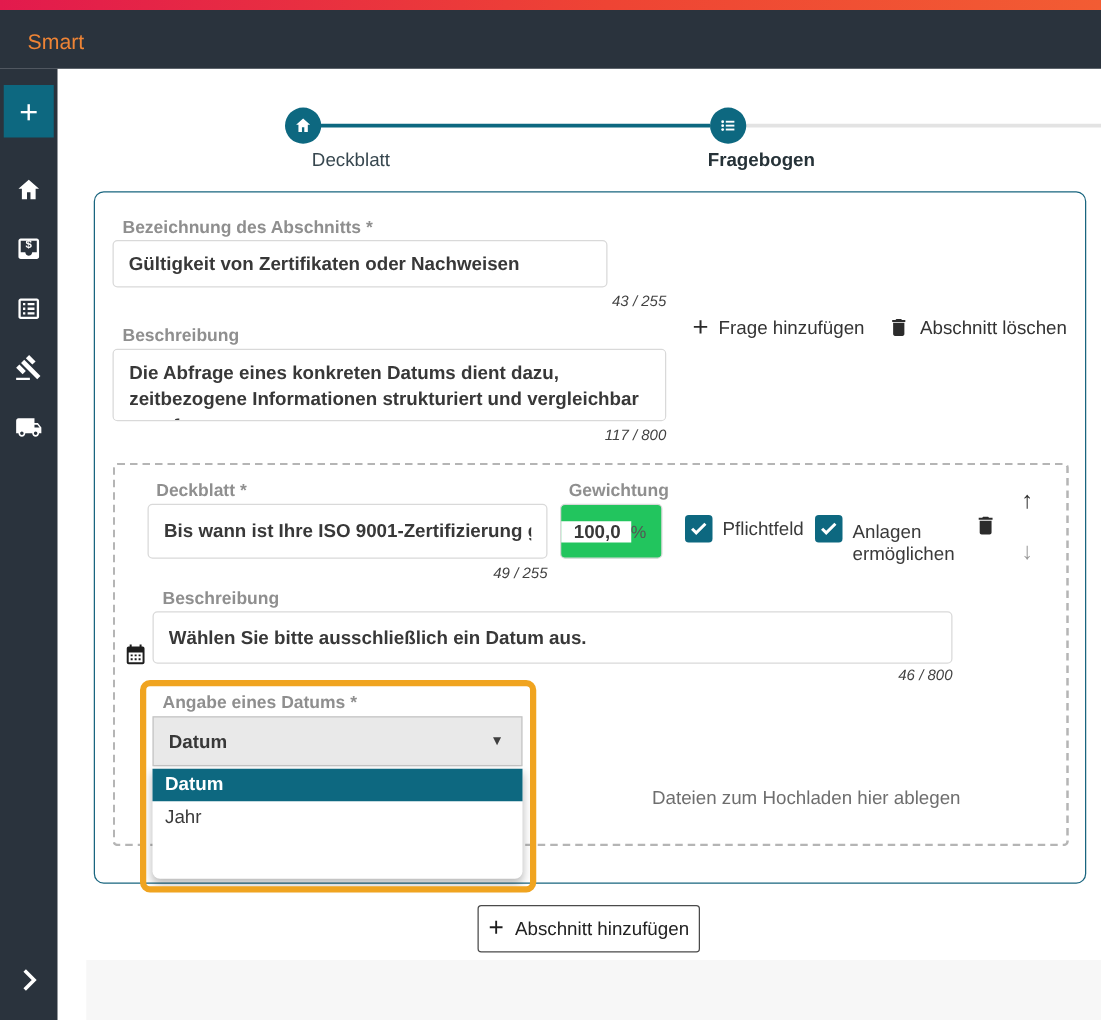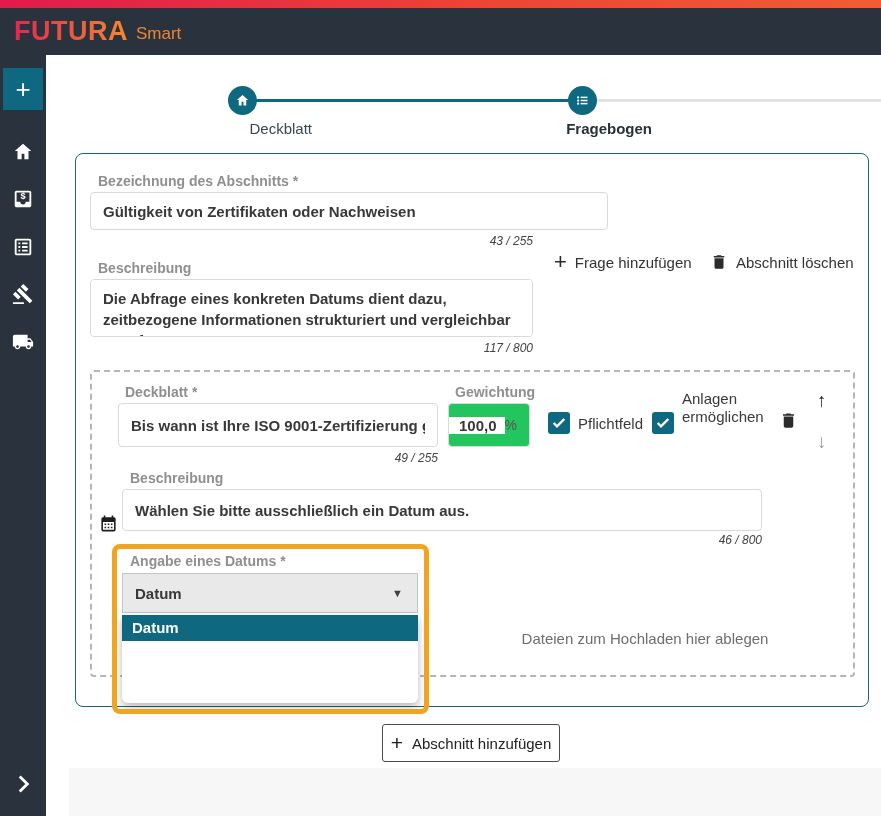--- a/index.html
+++ b/index.html
@@ -98,21 +98,20 @@
     justify-content:center; gap:9px; font-size:15px; color:#222; cursor:pointer; }
   .addsection .plus-glyph { font-size:21px; color:#1d1d1d; }
   .bottomstrip { left:69px; top:768px; width:812px; height:48px; background:#f7f7f7; }
 </style>
 </head>
 <body>
 
 <div class="abs topbar"></div>
 
 <div class="abs appheader">
-  <span class="brand">FUTURA</span>
   <span class="brand-suffix">Smart</span>
 </div>
 
 <div class="abs sidebar">
   <div class="plus-btn">+</div>
 
   <span class="side-ic" style="top:86px">
     <svg viewBox="0 0 24 24">
         <path d="M12 3l9 8h-3v9h-4.5v-6h-3v6H6v-9H3z"></path>
       </svg>
@@ -164,21 +163,21 @@
       <rect x="9" y="5.8" width="11" height="2.4"></rect>
       <rect x="9" y="10.8" width="11" height="2.4"></rect>
       <rect x="9" y="15.8" width="11" height="2.4"></rect>
     </svg>
 </div>
 <div class="abs steplabel" style="left:512px; top:120px; font-weight:bold; color:#263238">Fragebogen</div>
 
 <div class="abs panel"></div>
 
 <div class="abs fldlabel" style="left:98px; top:173px">Bezeichnung des Abschnitts *</div>
-<div class="abs" style="left:90px; top:192px; width:518px; height:38px">
+<div class="abs" style="left:90px; top:192px; width:396px; height:38px">
   <input class="textbox" value="Gültigkeit von Zertifikaten oder Nachweisen" style="">
 </div>
 <div class="abs counter" style="left:90px; top:234px; width:443px">43 / 255</div>
 
 <div class="abs fldlabel" style="left:98px; top:260px">Beschreibung</div>
 <div class="abs" style="left:90px; top:279px; width:443px; height:58px">
   <textarea class="textbox" style="">Die Abfrage eines konkreten Datums dient dazu, zeitbezogene Informationen strukturiert und vergleichbar zu erfassen.</textarea>
 </div>
 <div class="abs counter" style="left:90px; top:341px; width:443px">117 / 800</div>
 
@@ -218,21 +217,21 @@
       <polyline points="20 6 9 17 4 12" stroke="#fff" stroke-width="3.6" fill="none"></polyline>
     </svg>
 </div>
 <div class="abs cblabel" style="left:578px; top:415px">Pflichtfeld</div>
 
 <div class="abs checkbox" style="left:652px; top:412px">
   <svg viewBox="0 0 24 24">
       <polyline points="20 6 9 17 4 12" stroke="#fff" stroke-width="3.6" fill="none"></polyline>
     </svg>
 </div>
-<div class="abs cblabel" style="left:682px; top:390px; width:92px">Anlagen ermöglichen</div>
+<div class="abs cblabel" style="left:682px; top:417px; width:92px">Anlagen ermöglichen</div>
 
 <button class="abs iconbtn" style="left:779px; top:411px">
   <svg viewBox="0 0 24 24">
       <path d="M6 19c0 1.1.9 2 2 2h8c1.1 0 2-.9 2-2V7H6v12zM19 4h-3.5l-1-1h-5l-1 1H5v2h14V4z"></path>
     </svg>
 </button>
 <div class="abs arrowbtn" style="left:817px; top:391px; color:#2f2f2f">↑</div>
 <div class="abs arrowbtn" style="left:817px; top:432px; color:#9a9a9a">↓</div>
 
 <div class="abs fldlabel" style="left:130px; top:470px">Beschreibung</div>
@@ -242,20 +241,21 @@
 <div class="abs counter" style="left:122px; top:533px; width:640px">46 / 800</div>
 
 <div class="abs fldlabel" style="left:130px; top:553px">Angabe eines Datums *</div>
 <div class="abs selectbox">
   <span class="selval">Datum</span>
   <span class="selarrow">▼</span>
 </div>
 
 <div class="abs menu">
   <div class="menuopt sel">Datum</div>
+  <div class="menuopt">Jahr</div>
 </div>
 
 <div class="abs highlight"></div>
 
 <div class="abs dropzone" style="left:480px; top:630px; width:330px">Dateien zum Hochladen hier ablegen</div>
 
 <div class="abs addsection">
   <span class="plus-glyph">+</span>
   <span>Abschnitt hinzufügen</span>
 </div>

